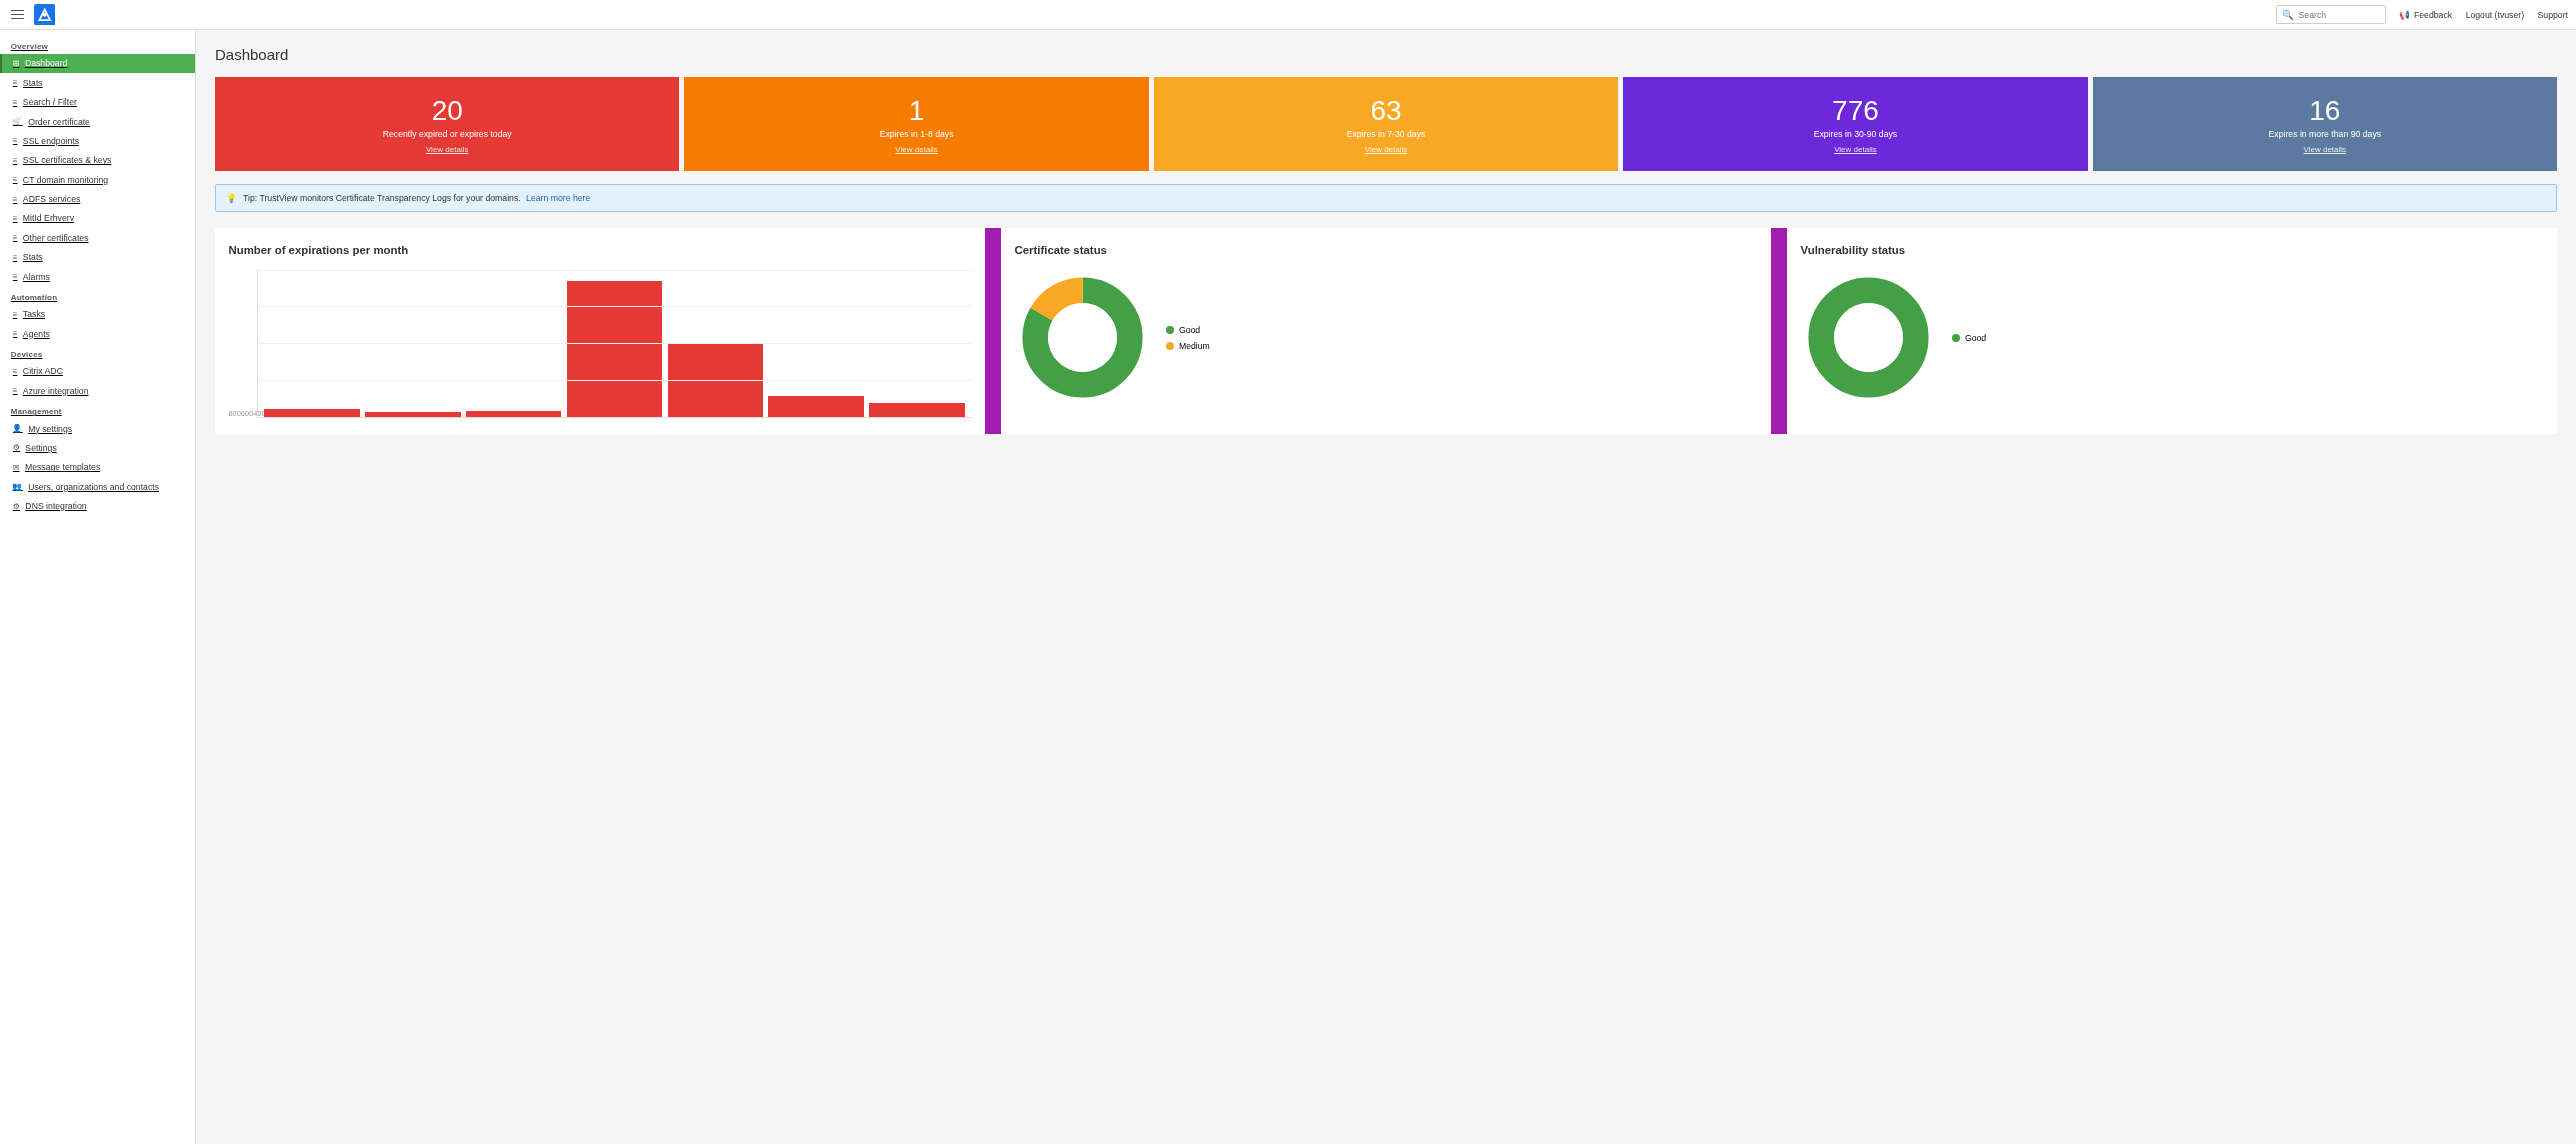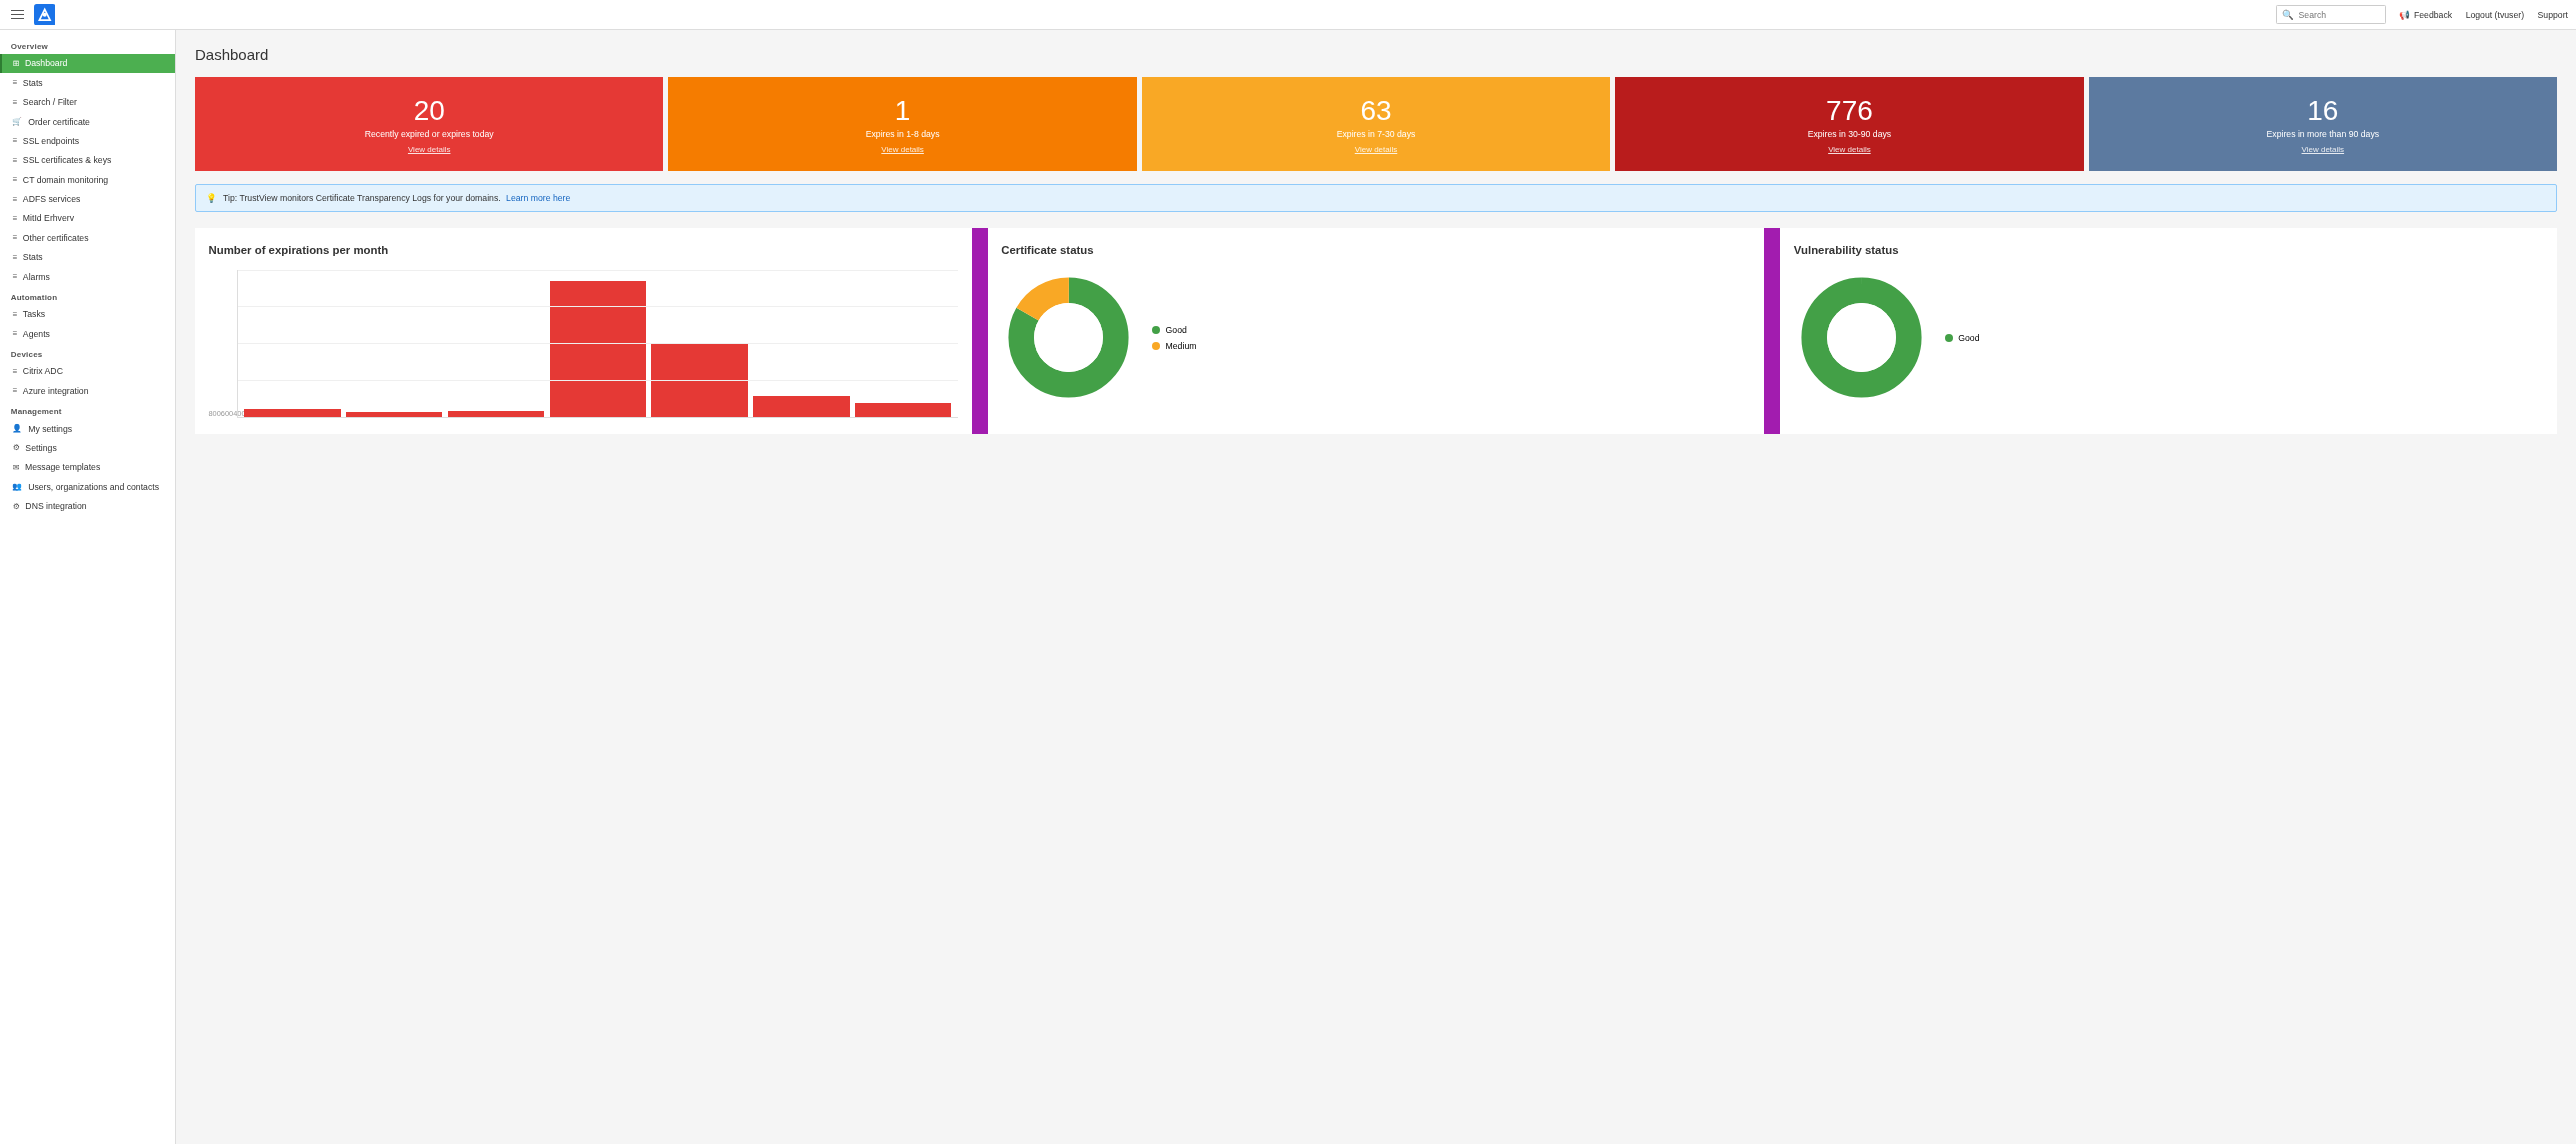--- a/index.html
+++ b/index.html
@@ -22,22 +22,22 @@
     .search-icon-unicode { color: #888; font-size: 9.4px; }
     .search-input { border: none; outline: none; font-size: 8.7px; width: 81px; }
     .topbar-link { color: #333; text-decoration: none; font-size: 8.7px; cursor: pointer; }
     .feedback-icon { color: #4a90d9; margin-right: 1.3px; }
 
     
     .main-layout { display: flex; flex: 1; overflow: hidden; }
 
     
     .sidebar {
-      width: 176px; background: #fff; border-right: 0.7px solid #ddd;
-      overflow-y: auto; flex-shrink: 0; padding: 5.4px 0;
+      width: 196px; background: #fff; border-right: 0.7px solid #ddd;
+      overflow-y: auto; flex-shrink: 0; padding: 5.4px 0; text-decoration: underline;
     }
     .sidebar-section-label {
       font-size: 8px; font-weight: 600; color: #555; padding: 6.7px 10.8px 2.7px 10.8px;
       letter-spacing: 0.2px;
     }
     .sidebar-item {
       display: flex; align-items: center; gap: 5.4px;
       padding: 4.7px 10.8px; cursor: pointer; font-size: 8.7px; color: #333;
       border-left: 2px solid transparent;
     }
@@ -54,21 +54,21 @@
 
     
     .summary-cards { display: flex; gap: 5px; margin-bottom: 13.5px; }
     .summary-card {
       flex: 1; padding: 16px 13.5px 12px 13.5px; display: flex; flex-direction: column;
       align-items: center; justify-content: center; gap: 4px; min-height: 94px; cursor: pointer;
     }
     .card-red { background: #e53935; }
     .card-orange { background: #f57c00; }
     .card-yellow { background: #f9a825; }
-    .card-green { background: #b91c1c; }
+    .card-green { background: #6d28d9; }
     .card-blue { background: #5c7aa0; }
     .card-number { font-size: 28px; font-weight: 300; color: #fff; line-height: 1; }
     .card-label { font-size: 8.7px; color: #fff; text-align: center; }
     .card-link { font-size: 8px; color: rgba(255,255,255,0.85); text-decoration: underline; cursor: pointer; margin-top: 2.7px; }
 
     
     .tip-box {
       background: #e3f2fd; border: 0.7px solid #90caf9; border-radius: 2px;
       padding: 8px 10.8px; margin-bottom: 16px; font-size: 8.7px; color: #333;
       display: flex; align-items: center; gap: 5.4px;

